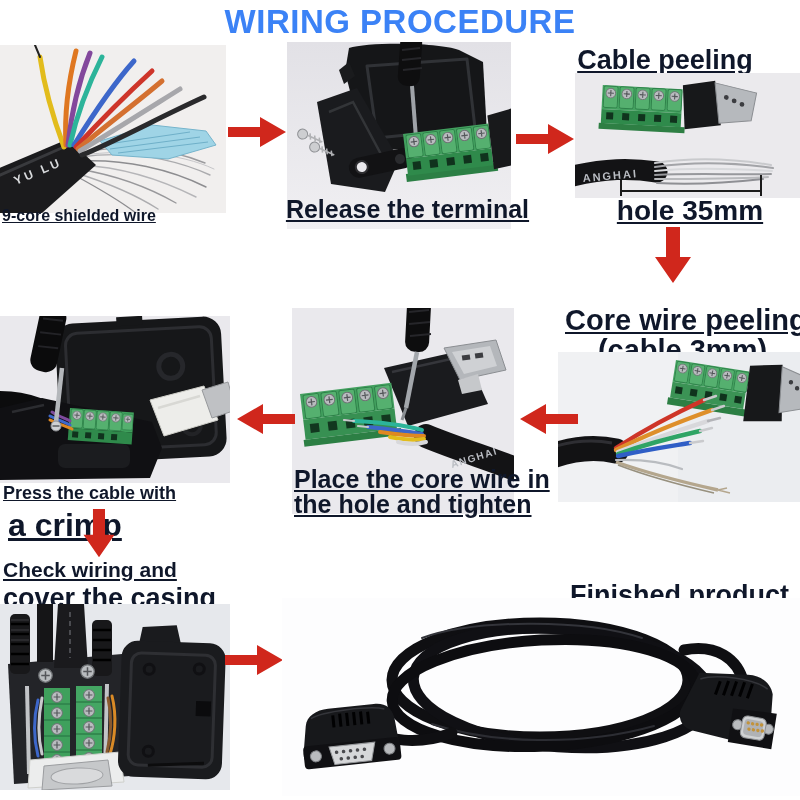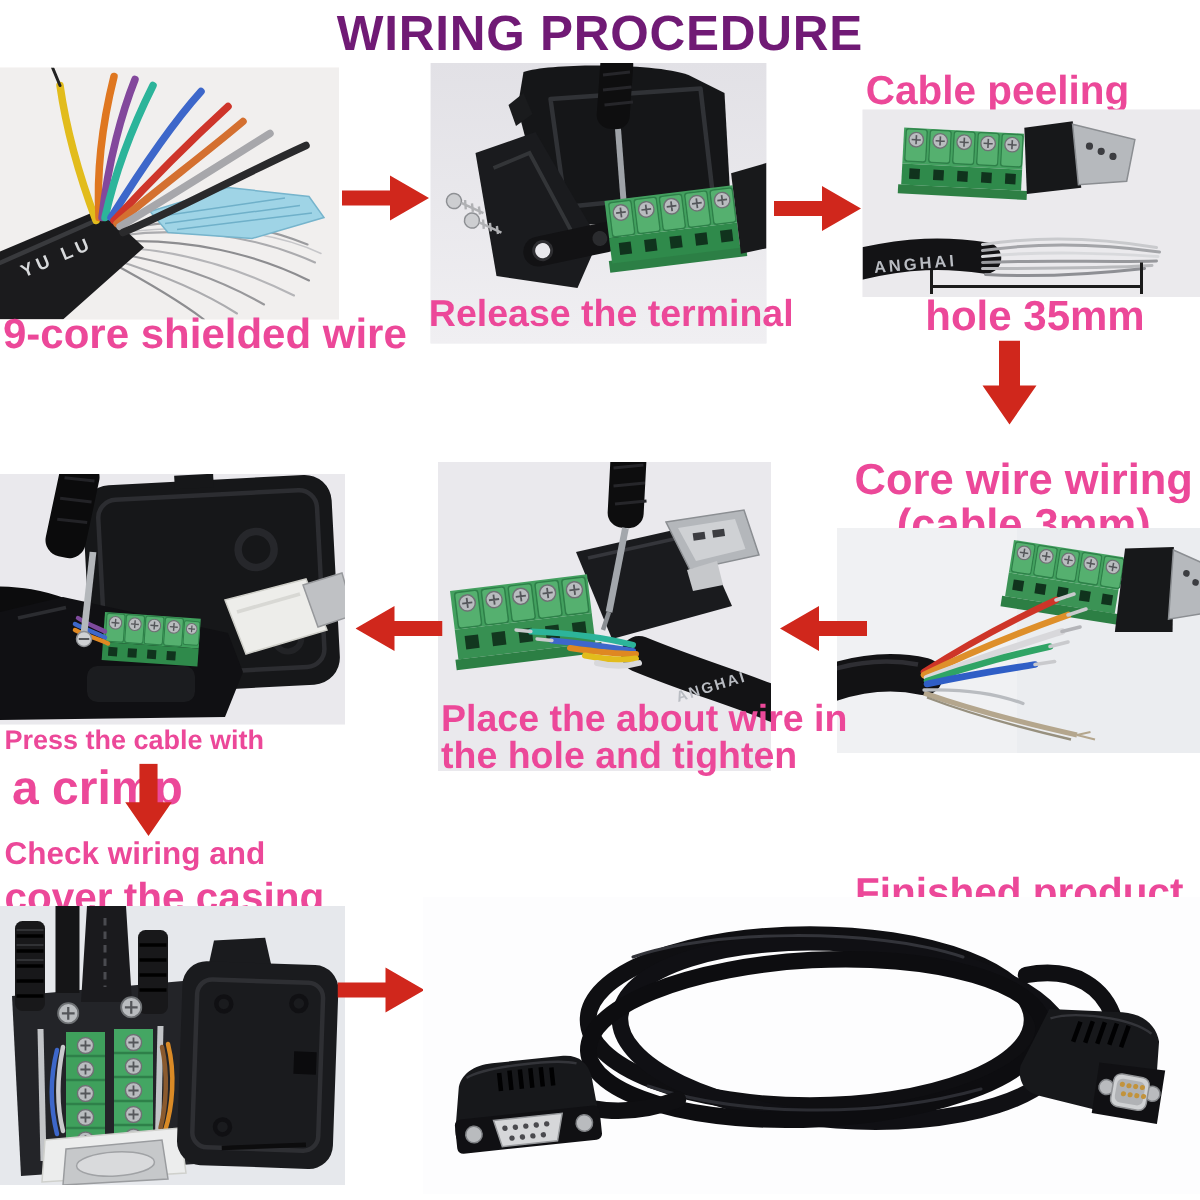--- a/index.html
+++ b/index.html
@@ -1,22 +1,22 @@
 <!DOCTYPE html>
 <html><head>
 <meta charset="utf-8">
 <style>
   html,body{margin:0;padding:0;background:#ffffff;}
   #canvas{position:relative;width:800px;height:800px;background:#ffffff;overflow:hidden;
           font-family:"Liberation Sans",sans-serif;}
   .title{position:absolute;left:0;top:3px;width:800px;text-align:center;
-         font-size:33px;font-weight:700;color:#701a75;letter-spacing:0.5px;}
+         font-size:33px;font-weight:700;color:#3b82f6;letter-spacing:0.5px;}
   .photo{position:absolute;overflow:hidden;}
   .photo svg{display:block;width:100%;height:100%;}
-  .lbl{position:absolute;font-weight:700;color:#ec4899;line-height:1.04;white-space:nowrap;}
+  .lbl{position:absolute;font-weight:700;color:#0f172a;line-height:1.04;white-space:nowrap;text-decoration:underline;}
   .arrow{position:absolute;}
   .arrow svg{display:block;width:100%;height:100%;}
   .ctr{text-align:center;}
 </style>
 </head>
 <body>
 
 <div id="canvas">
 
   <svg width="0" height="0" style="position:absolute" aria-hidden="true">
@@ -69,21 +69,21 @@
         <path d="M68,100 C72,62 82,28 90,8" stroke="#83489c"></path>
         <path d="M70,100 C78,64 92,32 102,12" stroke="#2cb49a"></path>
         <path d="M74,100 C94,68 116,36 134,16" stroke="#3d67ca"></path>
         <path d="M76,102 C100,76 128,48 152,26" stroke="#ce352a"></path>
         <path d="M78,104 C104,82 136,58 162,36" stroke="#d47030"></path>
         <path d="M80,106 C110,88 148,64 180,44" stroke="#a7a7ab"></path>
         <path d="M82,110 C116,96 160,72 204,52" stroke="#2a2a2c"></path>
       </g>
     </svg>
   </div>
-  <div class="lbl" style="left:2px;top:208px;font-size:28px;text-align:center;">9-core shielded wire</div>
+  <div class="lbl" style="left:2px;top:208px;font-size:16px;text-align:center;">9-core shielded wire</div>
 
   <div class="arrow" style="left:228px;top:113px;width:58px;height:38px;">
     <svg viewBox="0 0 58 38">
         <use href="#arrowRightS"></use>
       </svg>
   </div>
 
   <div class="photo" style="left:287px;top:42px;width:224px;height:187px;background:#ecebef;">
     <svg viewBox="0 0 224 187">
       <defs>
@@ -196,21 +196,21 @@
     </svg>
   </div>
   <div class="lbl ctr" style="left:600px;top:196px;width:180px;font-size:28px;">hole 35mm</div>
 
   <div class="arrow" style="left:653px;top:227px;width:40px;height:58px;">
     <svg viewBox="0 0 40 58">
         <use href="#arrowDownS"></use>
       </svg>
   </div>
 
-  <div class="lbl ctr" style="left:565px;top:305px;width:235px;font-size:29px;">Core wire wiring</div>
+  <div class="lbl ctr" style="left:565px;top:305px;width:235px;font-size:29px;">Core wire peeling</div>
   <div class="lbl ctr" style="left:565px;top:335px;width:235px;font-size:29px;">(cable 3mm)</div>
 
   <div class="photo" style="left:558px;top:352px;width:242px;height:150px;background:#ebedf0;">
     <svg viewBox="0 0 242 150">
       <rect width="242" height="150" fill="#ebedf0"></rect>
       <rect width="120" height="150" fill="#f0f1f3"></rect>
       <g transform="translate(118,8) rotate(9)">
         <rect x="0" y="0" width="74" height="22" fill="#44a160"></rect>
         <use href="#clampS" x="1" y="0" width="14" height="22"></use>
         <use href="#clampS" x="16" y="0" width="14" height="22"></use>
@@ -300,21 +300,21 @@
       <g fill="none" stroke-width="4" stroke-linecap="round">
         <path d="M130,122 C108,116 86,114 62,113" stroke="#2cb49a"></path>
         <path d="M130,126 C112,123 96,121 76,119" stroke="#3d67ca"></path>
         <path d="M132,128 C116,128 102,126 88,124" stroke="#df8822"></path>
         <path d="M132,131 C120,133 108,131 98,129" stroke="#e2bc1c"></path>
         <path d="M134,134 C124,137 114,136 106,134" stroke="#d8d8db"></path>
         <path d="M62,113 L52,112 M76,119 L66,118" stroke="#c9cacd" stroke-width="2.2"></path>
       </g>
     </svg>
   </div>
-  <div class="lbl" style="left:294px;top:466px;font-size:25px;">Place the about wire in</div>
+  <div class="lbl" style="left:294px;top:466px;font-size:25px;">Place the core wire in</div>
   <div class="lbl" style="left:294px;top:491px;font-size:25px;">the hole and tighten</div>
 
   <div class="arrow" style="left:237px;top:400px;width:58px;height:38px;transform:scaleX(-1);">
     <svg viewBox="0 0 58 38">
         <use href="#arrowRightS"></use>
       </svg>
   </div>
 
   <div class="photo" style="left:0;top:316px;width:230px;height:167px;background:#eae9ed;">
     <svg viewBox="0 0 230 167">

